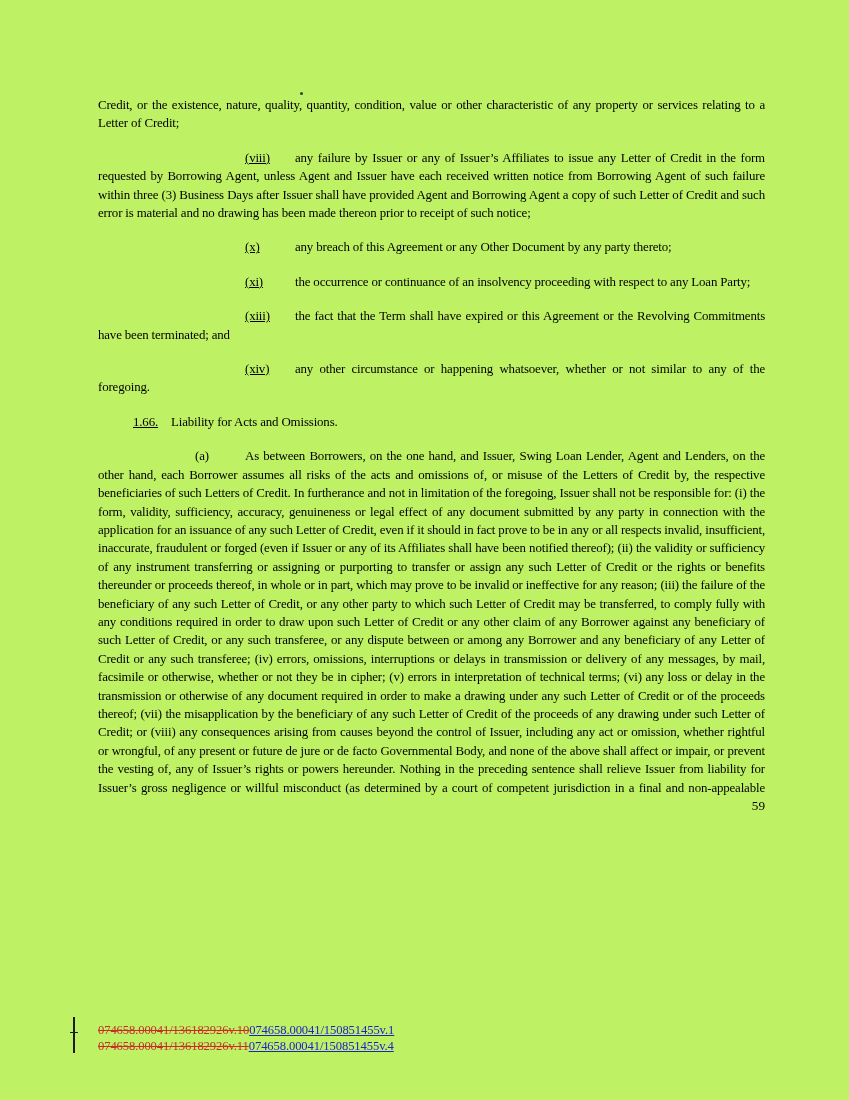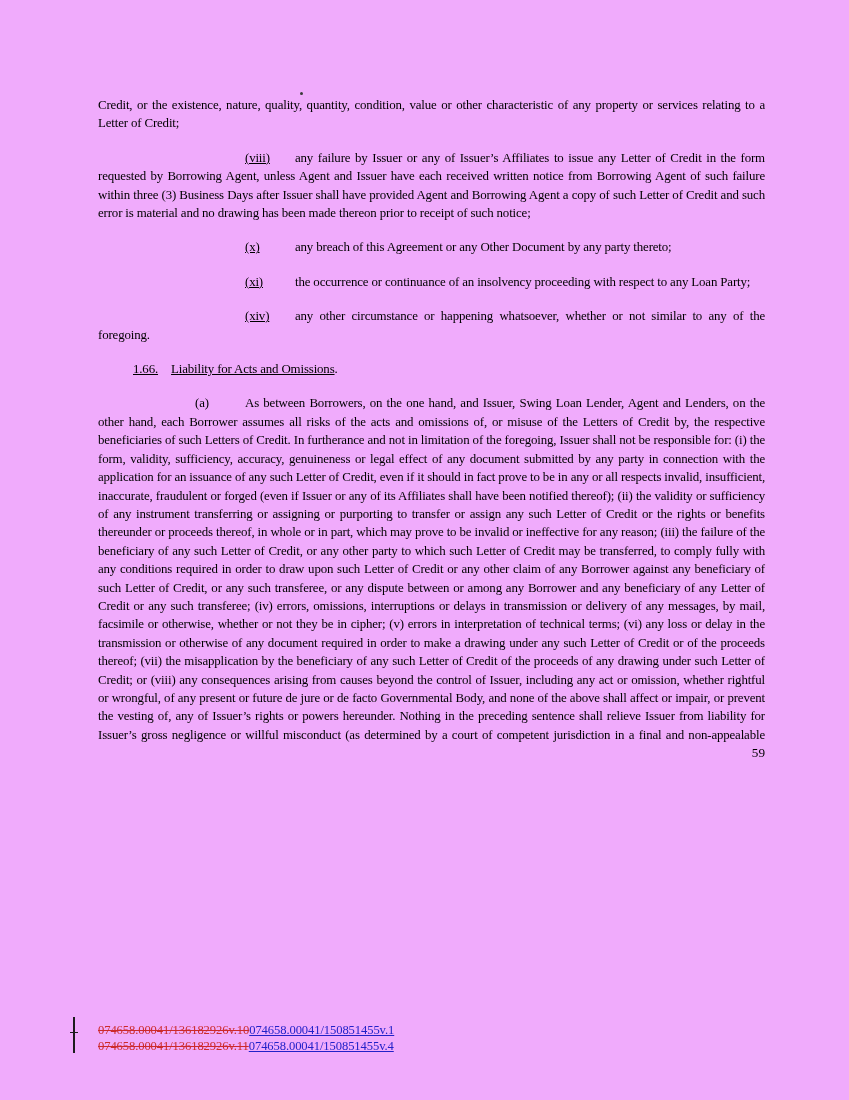--- a/index.html
+++ b/index.html
@@ -1,32 +1,32 @@
 <!DOCTYPE html>
 <html><head>
 <meta charset="utf-8">
 <style>
   html,body{margin:0;padding:0;background:#e8e8e8;}
   .page{
-    position:relative;width:849px;height:1100px;background:#f0abfc;
+    position:relative;width:849px;height:1100px;background:#bef264;
     font-family:"Liberation Serif","DejaVu Serif",serif;color:#000;
     margin:0 auto;overflow:hidden;
   }
   .content{position:absolute;left:98px;top:96px;width:667px;}
   .para{
     margin:16px 0 0 0;text-align:justify;
     font-size:12.9px;line-height:18.4px;letter-spacing:-0.15px;
   }
   .para.first{margin-top:0;}
   .clause{text-indent:147px;}
   .clabel{display:inline-block;width:50px;text-indent:0;text-decoration:underline;}
   .heading{text-indent:35px;}
   .hnum{text-decoration:underline;}
   .hsp{display:inline-block;width:13px;}
-  .htitle{text-decoration:underline;}
+  .htitle{}
   .para-a{text-indent:97px;text-align-last:justify;}
   .alabel{display:inline-block;width:50px;text-indent:0;}
   .pagenum{
     text-align:right;font-size:13.2px;line-height:18px;margin-top:0;
   }
   .footer{
     position:absolute;left:98px;top:1022px;width:500px;
     font-size:12.6px;line-height:16px;letter-spacing:-0.1px;white-space:nowrap;
   }
   .del{color:#cc2a2a;text-decoration:line-through;}
@@ -47,20 +47,21 @@
     <p class="para first">Credit, or the existence, nature, quality, quantity, condition, value or other characteristic of any property or services relating to a Letter of Credit;</p>
 
     <p class="para clause"><span class="clabel">(viii)</span><span>any failure by Issuer or any of Issuer’s Affiliates to issue any Letter of Credit in the form requested by Borrowing Agent, unless Agent and Issuer have each received written notice from Borrowing Agent of such failure within three (3) Business Days after Issuer shall have provided Agent and Borrowing Agent a copy of such Letter of Credit and such error is material and no drawing has been made thereon prior to receipt of such notice;</span></p>
 
 
     <p class="para clause"><span class="clabel">(x)</span><span>any breach of this Agreement or any Other Document by any party thereto;</span></p>
 
     <p class="para clause"><span class="clabel">(xi)</span><span>the occurrence or continuance of an insolvency proceeding with respect to any Loan Party;</span></p>
 
 
+    <p class="para clause"><span class="clabel">(xiii)</span><span>the fact that the Term shall have expired or this Agreement or the Revolving Commitments have been terminated; and</span></p>
 
     <p class="para clause"><span class="clabel">(xiv)</span><span>any other circumstance or happening whatsoever, whether or not similar to any of the foregoing.</span></p>
 
     <p class="para heading"><span class="hnum">1.66.</span><span class="hsp"></span><span class="htitle">Liability for Acts and Omissions</span><span>.</span></p>
 
     <p class="para para-a"><span class="alabel">(a)</span><span>As between Borrowers, on the one hand, and Issuer, Swing Loan Lender, Agent and Lenders, on the other hand, each Borrower assumes all risks of the acts and omissions of, or misuse of the Letters of Credit by, the respective beneficiaries of such Letters of Credit.  In furtherance and not in limitation of the foregoing, Issuer shall not be responsible for:  (i) the form, validity, sufficiency, accuracy, genuineness or legal effect of any document submitted by any party in connection with the application for an issuance of any such Letter of Credit, even if it should in fact prove to be in any or all respects invalid, insufficient, inaccurate, fraudulent or forged (even if Issuer or any of its Affiliates shall have been notified thereof); (ii) the validity or sufficiency of any instrument transferring or assigning or purporting to transfer or assign any such Letter of Credit or the rights or benefits thereunder or proceeds thereof, in whole or in part, which may prove to be invalid or ineffective for any reason; (iii) the failure of the beneficiary of any such Letter of Credit, or any other party to which such Letter of Credit may be transferred, to comply fully with any conditions required in order to draw upon such Letter of Credit or any other claim of any Borrower against any beneficiary of such Letter of Credit, or any such transferee, or any dispute between or among any Borrower and any beneficiary of any Letter of Credit or any such transferee; (iv) errors, omissions, interruptions or delays in transmission or delivery of any messages, by mail, facsimile or otherwise, whether or not they be in cipher; (v) errors in interpretation of technical terms; (vi) any loss or delay in the transmission or otherwise of any document required in order to make a drawing under any such Letter of Credit or of the proceeds thereof; (vii) the misapplication by the beneficiary of any such Letter of Credit of the proceeds of any drawing under such Letter of Credit; or (viii) any consequences arising from causes beyond the control of Issuer, including any act or omission, whether rightful or wrongful, of any present or future de jure or de facto Governmental Body, and none of the above shall affect or impair, or prevent the vesting of, any of Issuer’s rights or powers hereunder.  Nothing in the preceding sentence shall relieve Issuer from liability for Issuer’s gross negligence or willful misconduct (as determined by a court of competent jurisdiction in a final and non-appealable</span></p>
 
     <div class="pagenum">59</div>
 
   </div>

